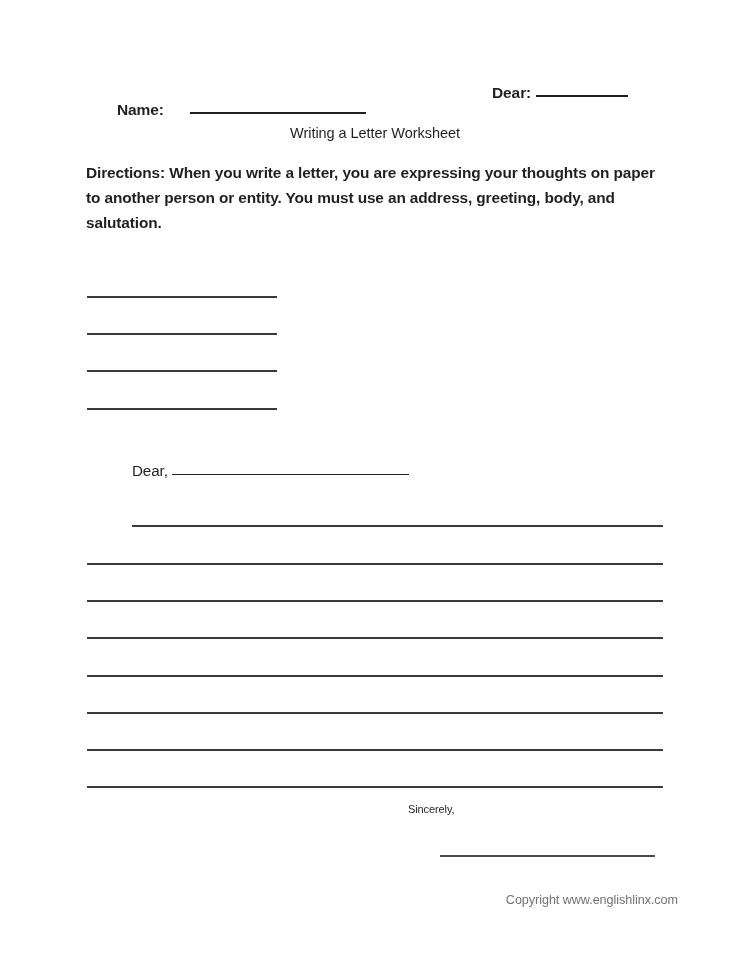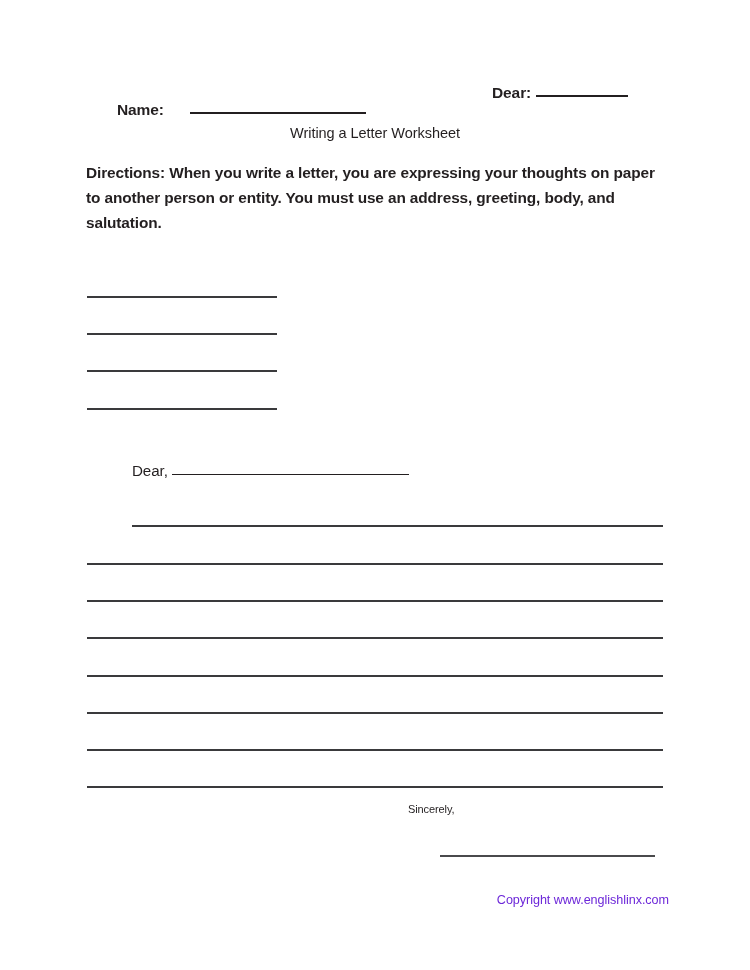--- a/index.html
+++ b/index.html
@@ -120,26 +120,26 @@
     left: 440px;
     top: 855px;
     width: 215px;
     border-bottom: 2px solid #4a4a4c;
     height: 0;
   }
 
   
   .footer {
     position: absolute;
-    left: 7px;
+    left: 16px;
     top: 893px;
     width: 662px;
     text-align: right;
     font-size: 12.6px;
-    color: #6d28d9;
+    color: #737373;
     letter-spacing: -0.05px;
   }
 </style>
 </head>
 <body>
 
 <div class="page">
 
   <div class="header-row">
 

